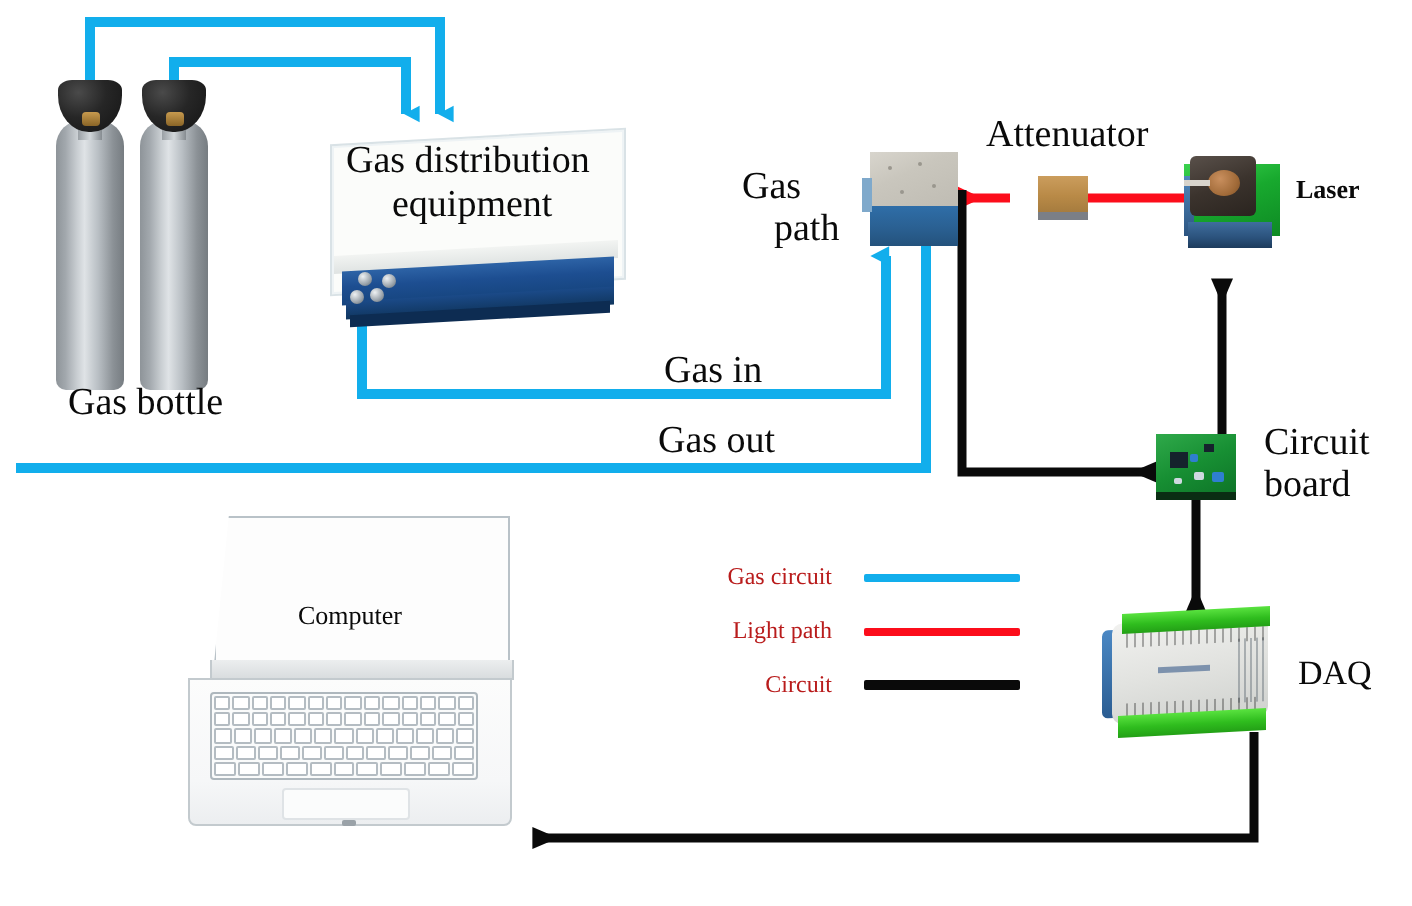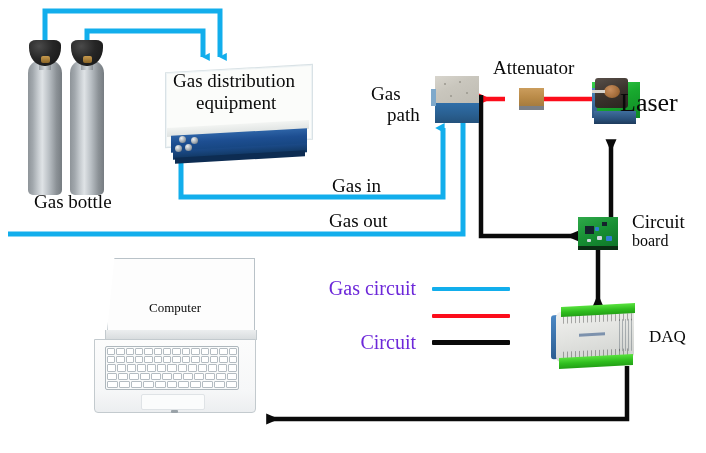--- a/index.html
+++ b/index.html
@@ -316,22 +316,22 @@
 
   
   #legend { position: absolute; }
   .legend-row {
     display: flex;
     align-items: center;
     justify-content: flex-end;
     height: 27px;
   }
   .legend-text {
-    color: #6d28d9;
-    font-size: 20px;
+    color: #b91c1c;
+    font-size: 12px;
     text-align: right;
     margin-right: 16px;
   }
   .legend-swatch {
     width: 78px;
     height: 4px;
     border-radius: 1px;
   }
 </style>
 </head>
@@ -450,38 +450,38 @@
 
   <div id="laser" style="left:592px; top:78px; width:48px; height:48px;">
     <div class="pcb"></div>
     <div class="side"></div>
     <div class="mount"></div>
     <div class="lens"></div>
     <div class="stem"></div>
     <div class="blue"></div>
   </div>
 
-  <div class="lbl" style="left:620px; top:88px; font-size:26px;">Laser</div>
+  <div class="lbl" style="left:648px; top:88px; font-size:13px;font-weight:bold;">Laser</div>
 
   <div class="lbl" style="left:332px; top:175px; font-size:19px;">Gas in</div>
   <div class="lbl" style="left:329px; top:210px; font-size:19px;">Gas out</div>
 
   <div id="cboard" style="left:578px; top:217px; width:40px; height:33px;">
     <div class="pcb"></div>
     <div class="chip" style="left:7px; top:9px; width:9px; height:8px;"></div>
     <div class="chip" style="left:24px; top:5px; width:5px; height:4px;"></div>
     <div class="cap2" style="left:19px; top:19px; width:5px; height:4px;"></div>
     <div class="cap2" style="left:9px; top:22px; width:4px; height:3px;"></div>
     <div class="blu" style="left:17px; top:10px; width:4px; height:4px;"></div>
     <div class="blu" style="left:28px; top:19px; width:6px; height:5px;"></div>
     <div class="edge"></div>
   </div>
 
   <div class="lbl" style="left:632px; top:211px; font-size:19px;">Circuit</div>
-  <div class="lbl" style="left:632px; top:232px; font-size:16px;">board</div>
+  <div class="lbl" style="left:632px; top:232px; font-size:19px;">board</div>
 
   <div id="daq" style="left:551px; top:305px; width:88px; height:64px;">
     <div class="sideblue"></div>
     <div class="shellbox"></div>
     <div class="vent" style="left:68px; top:14px; width:13px; height:32px;"></div>
     <div class="brand"></div>
     <div class="term termtop"></div>
     <div class="pins" style="left:12px; top:10px; width:70px; height:7px;"></div>
     <div class="pins" style="left:12px; top:45px; width:68px; height:7px;"></div>
     <div class="term termbot"></div>
@@ -576,20 +576,21 @@
   <div class="lbl" style="left:149px; top:285px; font-size:13px;margin-top:16px;">Computer</div>
 
   <div id="legend" style="left:290px; top:275px; width:220px;">
 
     <div class="legend-row">
       <span class="legend-text">Gas circuit</span>
       <span class="legend-swatch" style="background:#12AEEC;"></span>
     </div>
 
     <div class="legend-row">
+      <span class="legend-text">Light path</span>
       <span class="legend-swatch" style="background:#FC0D1B;"></span>
     </div>
 
     <div class="legend-row">
       <span class="legend-text">Circuit</span>
       <span class="legend-swatch" style="background:#0A0A0A; height:5px;"></span>
     </div>
   </div>
 
 </div>

